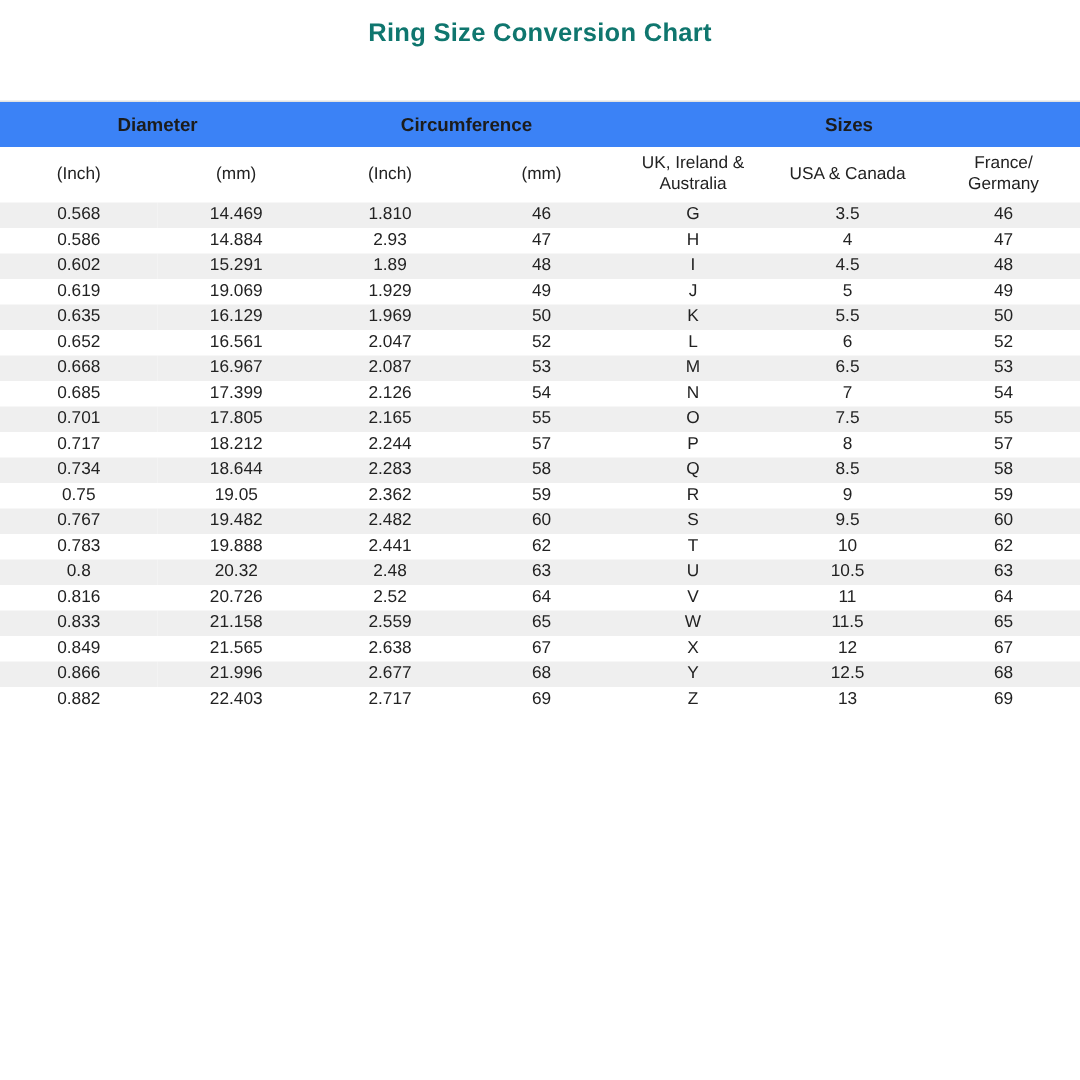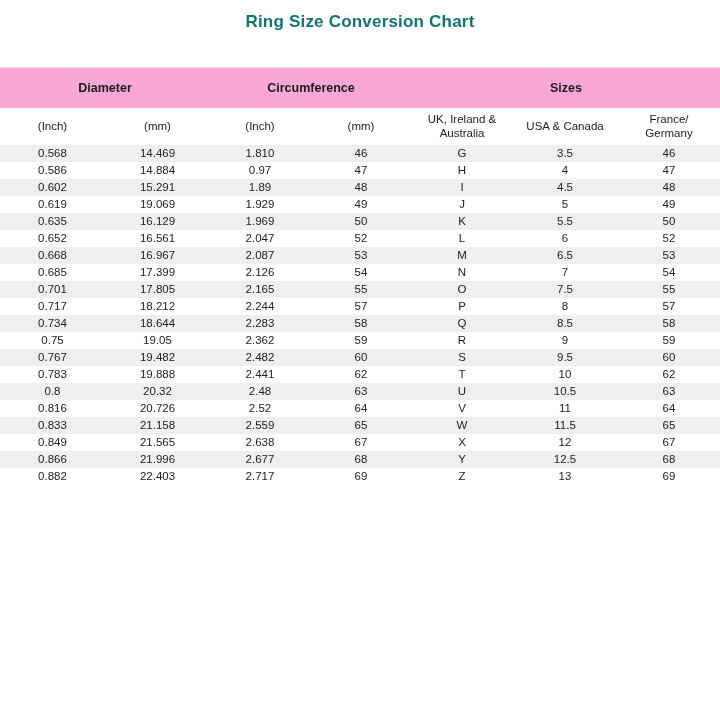--- a/index.html
+++ b/index.html
@@ -29,22 +29,22 @@
     border-top: 1px solid #e2e2e2;
   }
   col.c1 { width: 105px; }
   col.c2 { width: 105px; }
   col.c3 { width: 100px; }
   col.c4 { width: 102px; }
   col.c5 { width: 100px; }
   col.c6 { width: 106px; }
   col.c7 { width: 102px; }
   thead tr.group-header-row {
-    height: 40px;
-    background: #f9a8d4;
+    height: 30px;
+    background: #3b82f6;
   }
   thead tr.group-header-row th {
     font-size: 12.5px;
     font-weight: bold;
     text-align: center;
     color: #1c1c1c;
     padding: 0;
   }
   thead tr.column-header-row {
     height: 37px;
@@ -113,21 +113,21 @@
         <td>14.469</td>
         <td>1.810</td>
         <td>46</td>
         <td>G</td>
         <td>3.5</td>
         <td>46</td>
       </tr>
       <tr>
         <td>0.586</td>
         <td>14.884</td>
-        <td>0.97</td>
+        <td>2.93</td>
         <td>47</td>
         <td>H</td>
         <td>4</td>
         <td>47</td>
       </tr>
       <tr>
         <td>0.602</td>
         <td>15.291</td>
         <td>1.89</td>
         <td>48</td>

